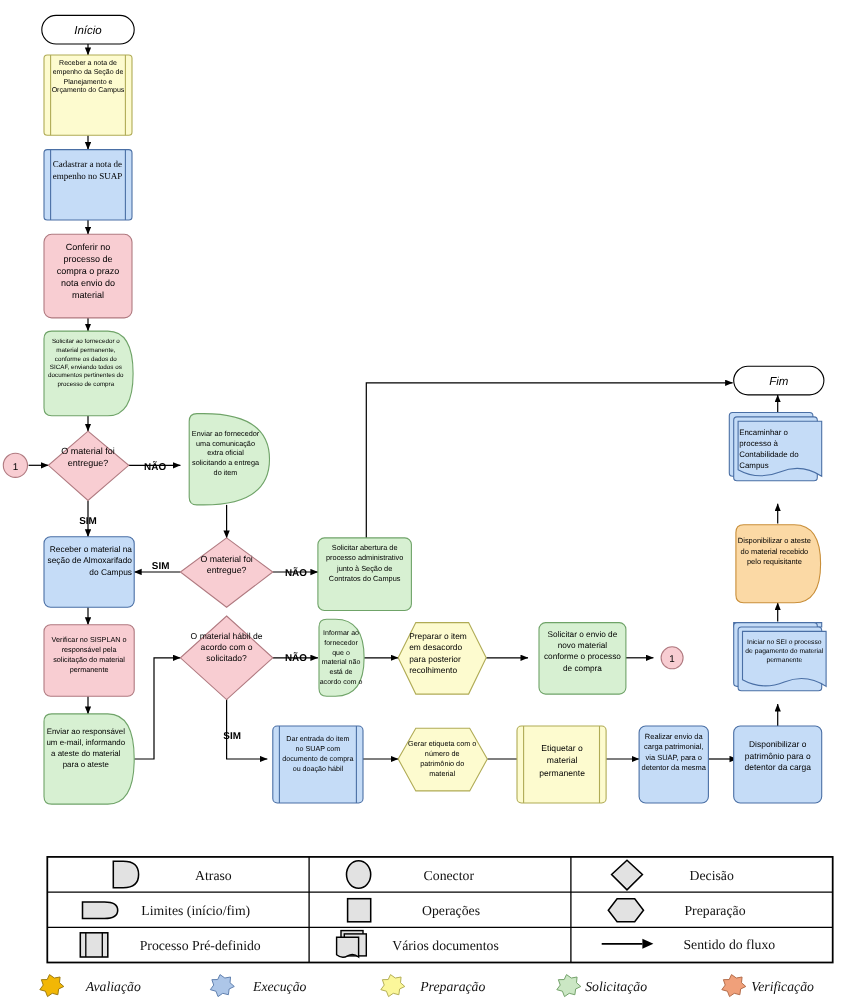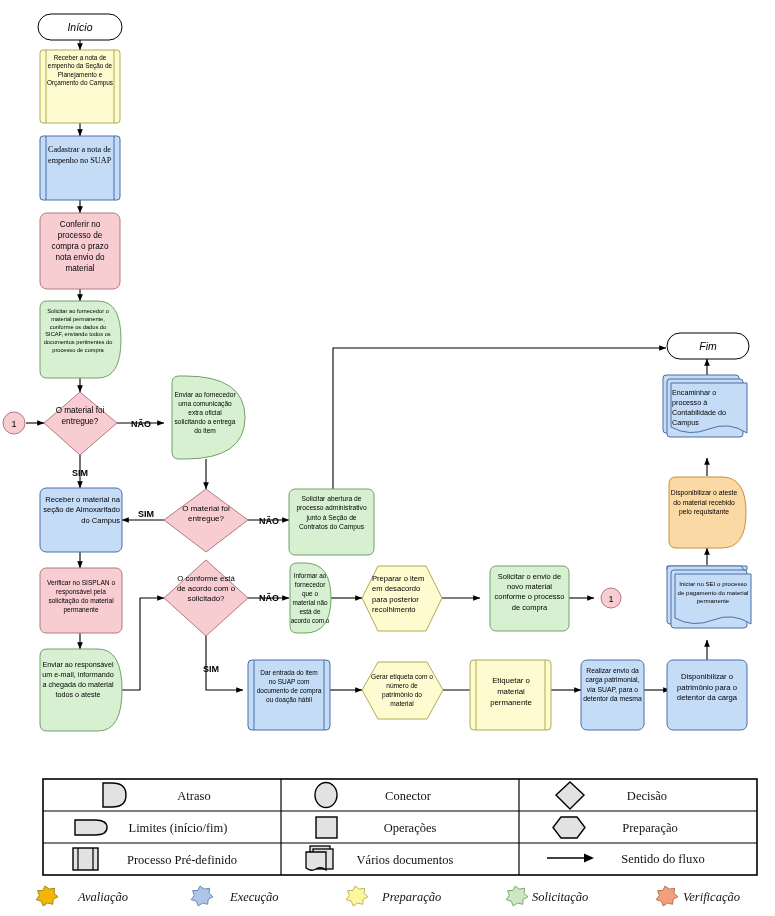--- a/index.html
+++ b/index.html
@@ -143,28 +143,28 @@
   <g>
     <rect x="40" y="568" width="82" height="65" rx="6" ry="6" fill="#f8cdd2" stroke="#b07a80" stroke-width="1"></rect>
     <foreignObject x="42" y="578" width="78" height="50">
       <div xmlns="http://www.w3.org/1999/xhtml" style="font-family:'Liberation Sans',sans-serif;font-size:6.6px;line-height:1.38;text-align:center;color:#000;">Verificar no SISPLAN o responsável pela solicitação do material permanente</div>
     </foreignObject>
   </g>
 
   <g>
     <path d="M40,656 Q40,649 47,649 L98,649 Q122,649 122,690 Q122,731 98,731 L47,731 Q40,731 40,724 Z" fill="#d7f0d2" stroke="#6fa368" stroke-width="1"></path>
     <foreignObject x="42" y="660" width="72" height="62">
-      <div xmlns="http://www.w3.org/1999/xhtml" style="font-family:'Liberation Sans',sans-serif;font-size:7.2px;line-height:1.4;text-align:center;color:#000;">Enviar ao responsável um e-mail, informando a chegada do material todos o ateste</div>
+      <div xmlns="http://www.w3.org/1999/xhtml" style="font-family:'Liberation Sans',sans-serif;font-size:7.2px;line-height:1.4;text-align:center;color:#000;">Enviar ao responsável um e-mail, informando a ateste do material para o ateste</div>
     </foreignObject>
   </g>
 
   <g>
     <path d="M206,560 L248,598 L206,636 L164,598 Z" fill="#f8cdd2" stroke="#b07a80" stroke-width="1"></path>
     <foreignObject x="172" y="574" width="68" height="48">
-      <div xmlns="http://www.w3.org/1999/xhtml" style="font-family:'Liberation Sans',sans-serif;font-size:7.8px;line-height:1.28;text-align:center;color:#000;">O conforme está de acordo com o solicitado?</div>
+      <div xmlns="http://www.w3.org/1999/xhtml" style="font-family:'Liberation Sans',sans-serif;font-size:7.8px;line-height:1.28;text-align:center;color:#000;">O material hábil de acordo com o solicitado?</div>
     </foreignObject>
   </g>
 
   <g>
     <path d="M290,570 Q290,563 297,563 L305,563 Q331,563 331,598 Q331,633 305,633 L297,633 Q290,633 290,626 Z" fill="#d7f0d2" stroke="#6fa368" stroke-width="1"></path>
     <foreignObject x="290" y="574" width="38" height="52"></foreignObject>
     <foreignObject x="290" y="572" width="40" height="54">
       <div xmlns="http://www.w3.org/1999/xhtml" style="font-family:'Liberation Sans',sans-serif;font-size:6.4px;line-height:1.4;text-align:center;color:#000;width:40px;">Informar ao fornecedor que o material não está de acordo com o processo de compra</div>
     </foreignObject>
   </g>

